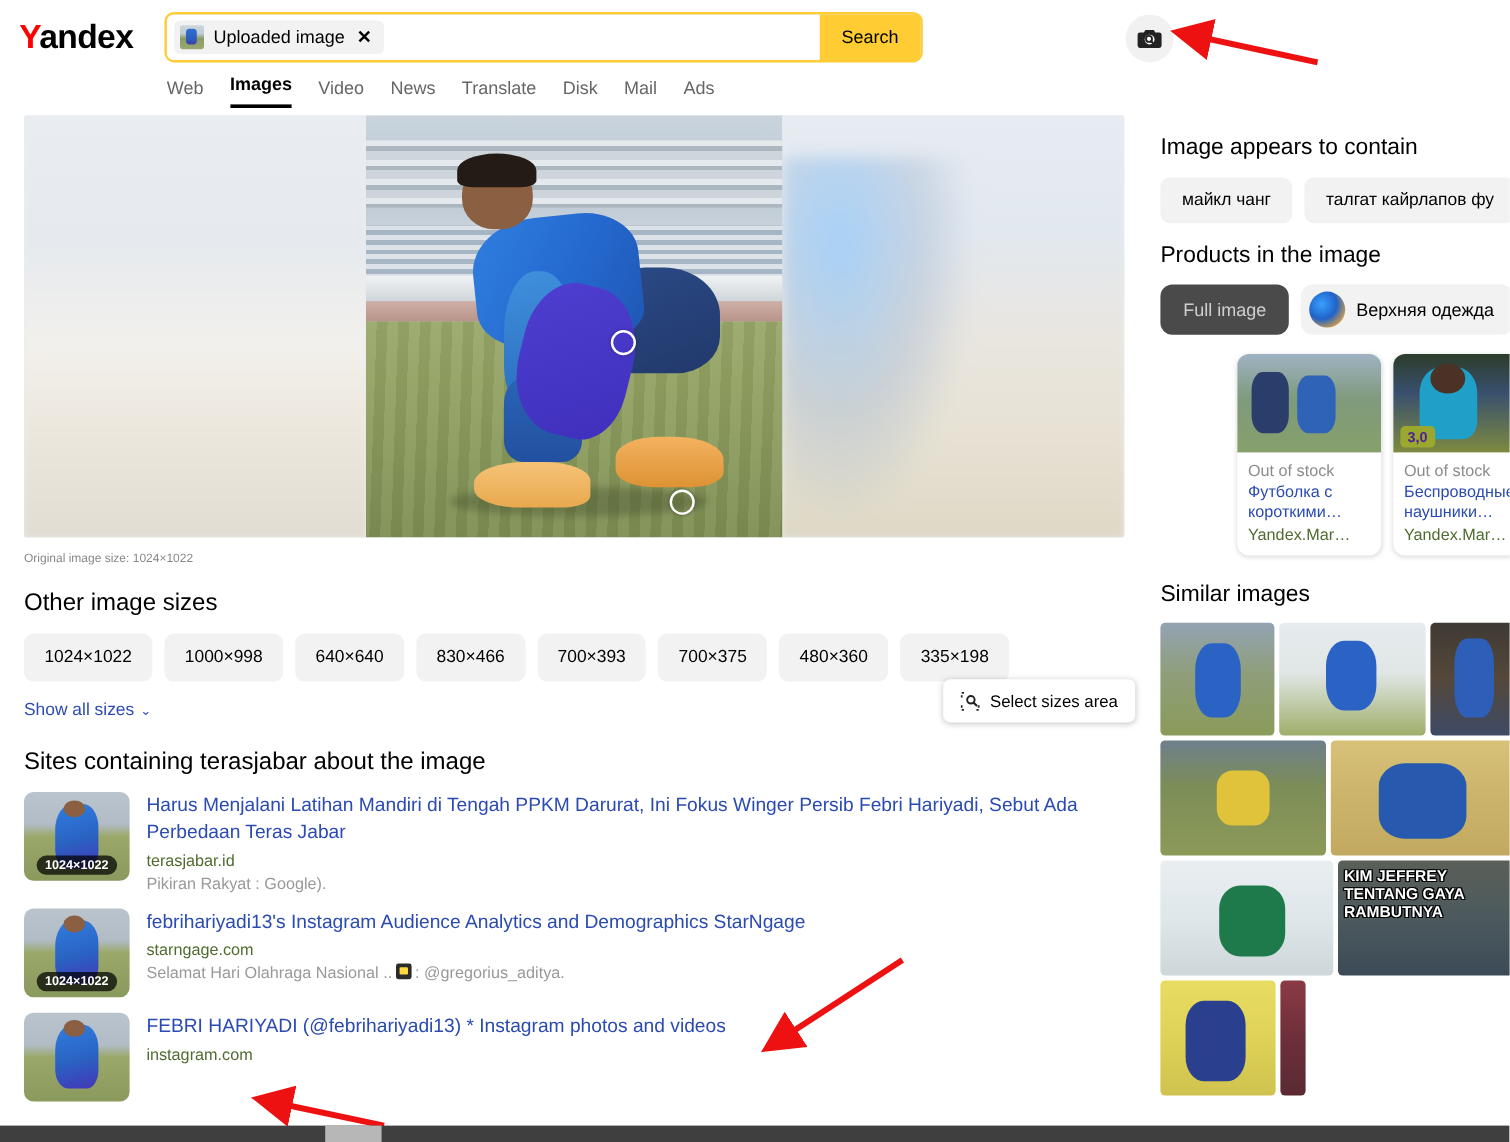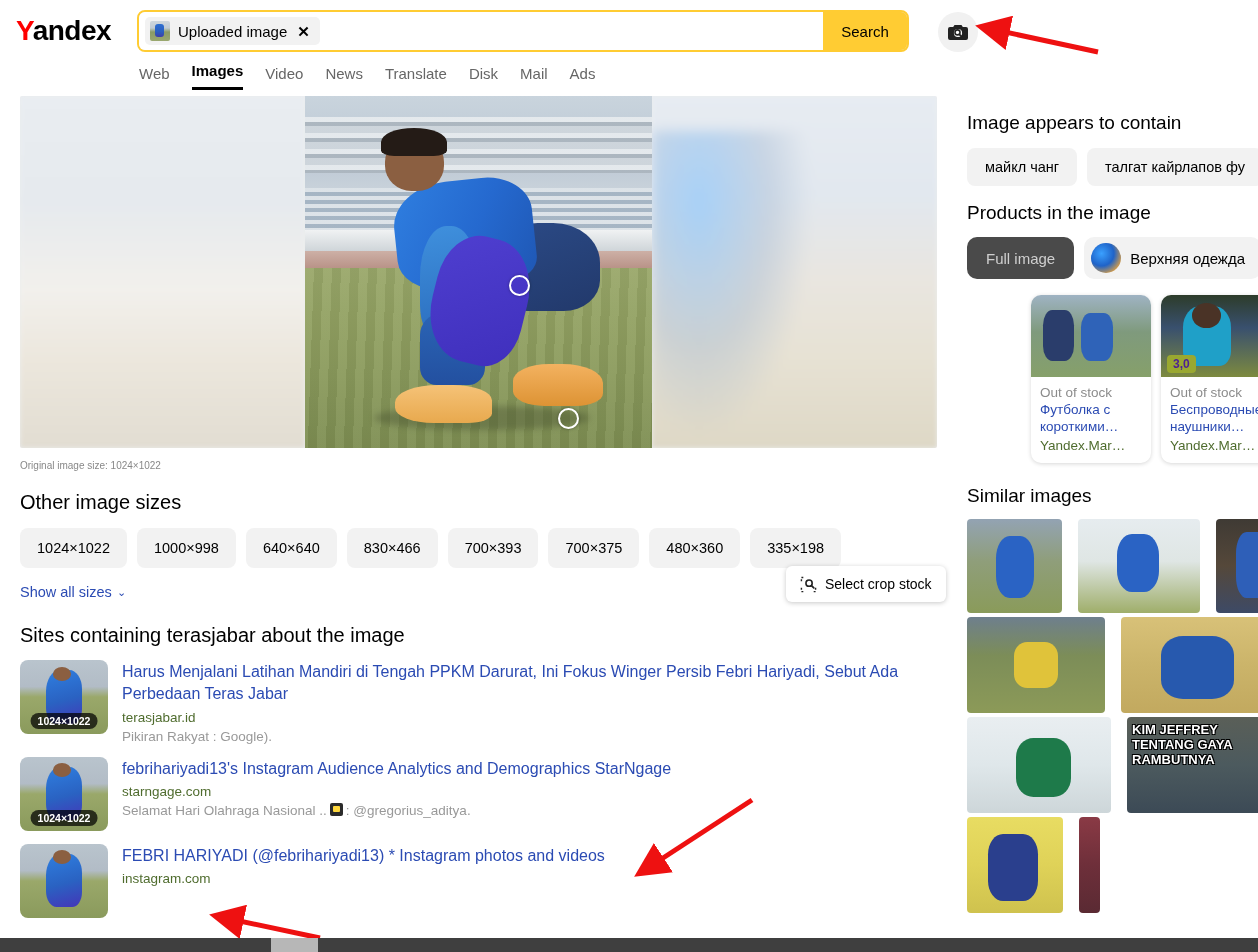--- a/index.html
+++ b/index.html
@@ -19,21 +19,21 @@
   .logo {
     position: absolute; left: 16px; top: 17px;
     font-size: 28px; font-weight: 700; letter-spacing: -0.5px;
     line-height: 1;
   }
   .logo .y { color: #ff0000; }
   .logo .rest { color: #000000; }
 
   .searchwrap {
     position: absolute; left: 137px; top: 10px;
-    width: 772px; height: 42px;
+    width: 632px; height: 42px;
     border: 2px solid #fc3; border-radius: 8px;
     background: #e5e5e5; display: flex; align-items: stretch;
     overflow: hidden;
   }
   .searchfield {
     flex: 1; position: relative; background: #fff;
     display: flex; align-items: center; padding-left: 6px;
   }
   .chip {
     display: inline-flex; align-items: center; gap: 8px;
@@ -266,21 +266,21 @@
     font-size: 12px; font-weight: 700; border-radius: 4px; padding: 2px 6px;
     z-index: 2;
   }
   .pcard-body { padding: 8px 9px 10px 9px; }
   .p-stock { font-size: 13.5px; color: #8c8c8c; }
   .p-name { font-size: 13.5px; color: #2b4bb3; margin-top: 2px; line-height: 1.25; }
   .p-shop { font-size: 13.5px; color: #4f6c2e; margin-top: 2px; }
 
   .sim-h { font-size: 19px; margin: 22px 0 0 0; }
   .simgrid { margin-top: 12px; display: flex; flex-direction: column; gap: 4px; }
-  .simrow { display: flex; gap: 16px; }
+  .simrow { display: flex; gap: 4px; }
   .simcell { border-radius: 4px; overflow: hidden; position: relative; cursor: pointer; flex: none; }
   .s-a { background: linear-gradient(180deg,#93a3b3 0%,#8f9e7a 45%,#8a9b5a 100%); }
   .s-a::after{content:"";position:absolute;left:30%;top:18%;width:40%;height:66%;background:#2a63c4;border-radius:36%;}
   .s-b { background: linear-gradient(180deg,#e6ecef 0%,#dfe6e4 45%,#9fae6a 100%); }
   .s-b::after{content:"";position:absolute;left:32%;top:16%;width:34%;height:62%;background:#2a63c4;border-radius:36%;}
   .s-c { background: linear-gradient(180deg,#3f3a34 0%,#55483a 50%,#3d4a66 100%); }
   .s-c::after{content:"";position:absolute;left:28%;top:14%;width:46%;height:70%;background:#2e5fb8;border-radius:32%;}
   .s-d { background: linear-gradient(180deg,#6e7f8d 0%,#7c8d58 40%,#8c9a58 100%); }
   .s-d::after{content:"";position:absolute;left:34%;top:26%;width:32%;height:48%;background:#e0c33a;border-radius:30%;}
   .s-e { background: linear-gradient(180deg,#d8c178 0%,#cbb46a 50%,#c2a95f 100%); }
@@ -399,21 +399,21 @@
       <div class="cropbtn">
         <svg class="crop-ic" viewBox="0 0 18 18" aria-hidden="true">
           <g stroke="#222" stroke-width="1.5" stroke-dasharray="2 2" fill="none">
             <path d="M1.5 5.5V1.5H5.5"></path>
             <path d="M1.5 12.5v4h4"></path>
             <path d="M16.5 12.5v4h-4"></path>
           </g>
           <circle cx="9.6" cy="7.6" r="3.3" fill="none" stroke="#222" stroke-width="1.7"></circle>
           <line x1="12.1" y1="10.1" x2="14.6" y2="12.6" stroke="#222" stroke-width="1.9" stroke-linecap="round"></line>
         </svg>
-        <span>Select crop stock</span>
+        <span>Select sizes area</span>
       </div>
 
       <div class="section-h sizes-h">Other image sizes</div>
 
       <div class="size-chips">
         <div class="size-chip">1024×1022</div>
         <div class="size-chip">1000×998</div>
         <div class="size-chip">640×640</div>
         <div class="size-chip">830×466</div>
         <div class="size-chip">700×393</div>

